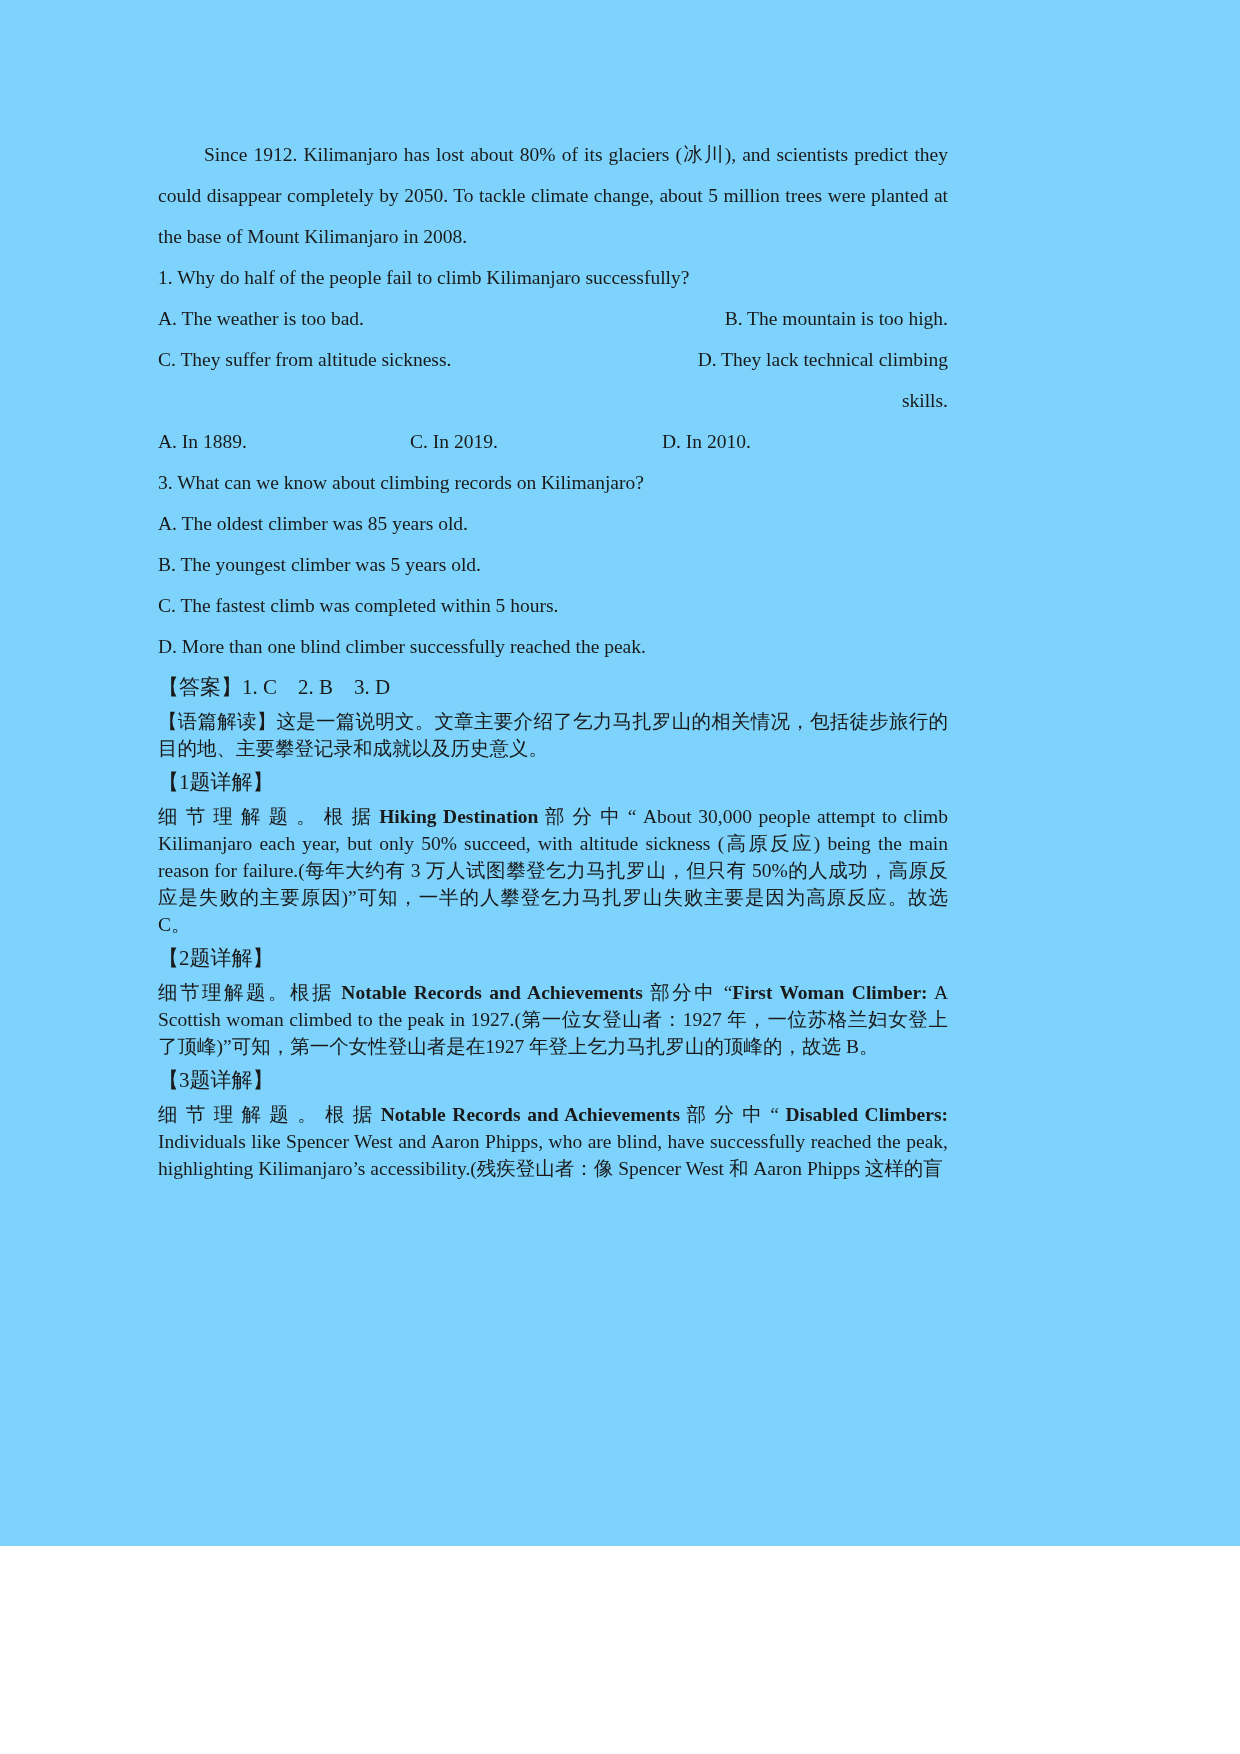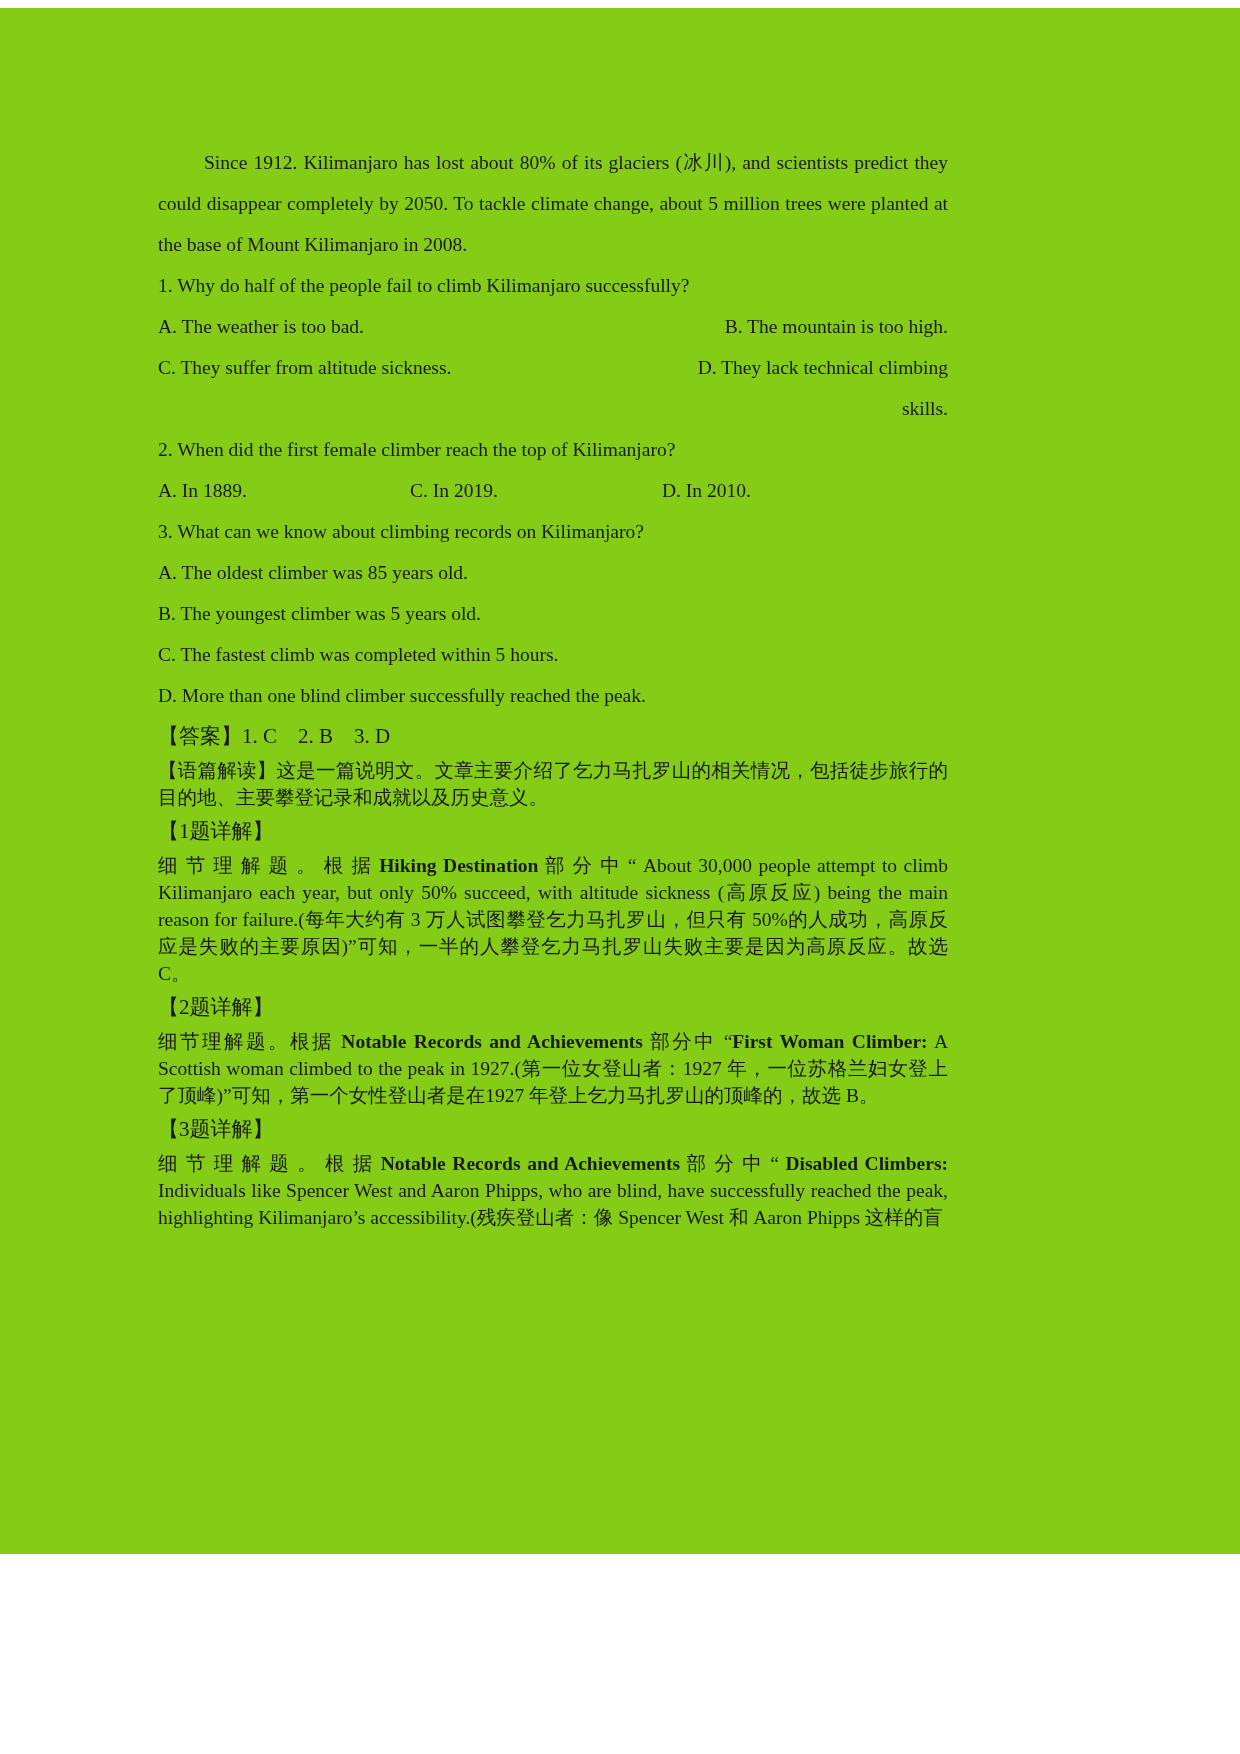--- a/index.html
+++ b/index.html
@@ -4,22 +4,22 @@
 <style>
   html, body {
     margin: 0;
     padding: 0;
     background: #ffffff;
   }
   .page {
     position: relative;
     width: 1240px;
     height: 1546px;
-    background: #84cc16;
-    margin: 8px auto;
+    background: #7dd3fc;
+    margin: 0 auto;
     overflow: hidden;
     font-family: "Liberation Serif", "DejaVu Serif", serif;
     color: #000000;
   }
   .content {
     position: absolute;
     left: 158px;
     top: 134px;
     width: 790px;
   }
@@ -79,21 +79,20 @@
     <p class="qline">1. Why do half of the people fail to climb Kilimanjaro successfully?</p>
     <div class="opt-row two">
       <span>A. The weather is too bad.</span>
       <span>B. The mountain is too high.</span>
     </div>
     <div class="opt-row two">
       <span>C. They suffer from altitude sickness.</span>
       <span>D. They lack technical climbing skills.</span>
     </div>
 
-    <p class="qline">2. When did the first female climber reach the top of Kilimanjaro?</p>
     <div class="opt-row four">
       <span>A. In 1889.</span>
       <span>C. In 2019.</span>
       <span>D. In 2010.</span>
     </div>
 
     <p class="qline">3. What can we know about climbing records on Kilimanjaro?</p>
     <p class="qline">A. The oldest climber was 85 years old.</p>
     <p class="qline">B. The youngest climber was 5 years old.</p>
     <p class="qline">C. The fastest climb was completed within 5 hours.</p>

